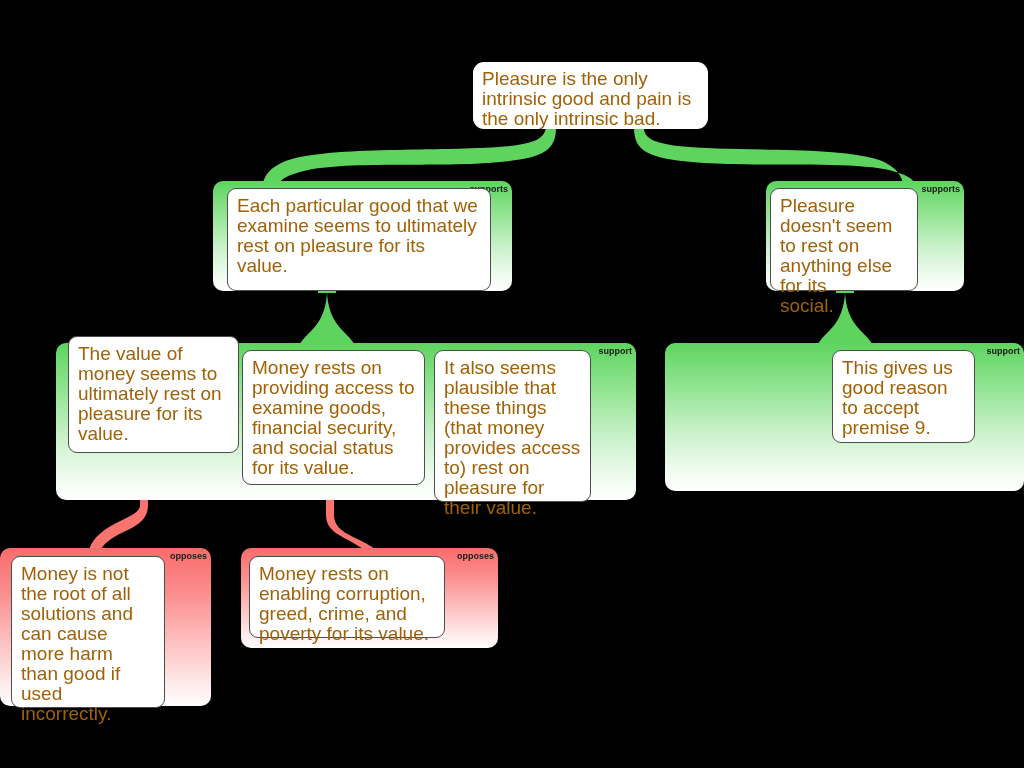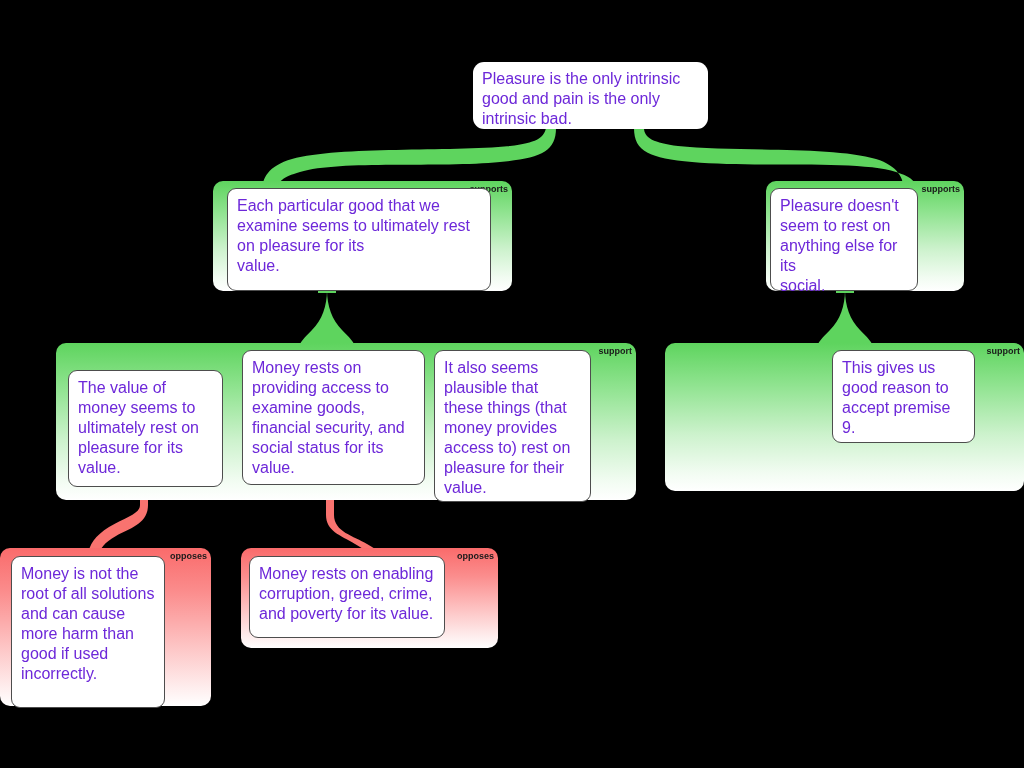--- a/index.html
+++ b/index.html
@@ -50,23 +50,23 @@
   }
 
   
   .card {
     position: absolute;
     background: #ffffff;
     border: 1px solid #4d4d4d;
     border-radius: 9px;
     box-sizing: border-box;
     padding: 7px 9px 6px 9px;
-    font-size: 16px;
+    font-size: 19px;
     line-height: 20px;
-    color: #6d28d9;
+    color: #a16207;
     font-family: "Liberation Sans", sans-serif;
     white-space: pre-line;
   }
   .card.root {
     border: none;
     border-radius: 11px;
   }
 </style>
 </head>
 <body>
@@ -142,21 +142,21 @@
 
   <div class="group green" style="left:766px; top:181px; width:198px; height:110px;">
     <span class="group-label">supports</span>
   </div>
   <div class="card" style="left:770px; top:188px; width:148px; height:103px;">Pleasure doesn't seem to rest on anything else for its
 social.</div>
 
   <div class="group green" style="left:56px; top:343px; width:580px; height:157px;">
     <span class="group-label">support</span>
   </div>
-  <div class="card" style="left:68px; top:370px; width:155px; height:117px;">The value of money seems to ultimately rest on pleasure for its
+  <div class="card" style="left:68px; top:336px; width:171px; height:117px;">The value of money seems to ultimately rest on pleasure for its
 value.</div>
   <div class="card" style="left:242px; top:350px; width:183px; height:135px;">Money rests on providing access to examine goods, financial security, and social status for its value.</div>
   <div class="card" style="left:434px; top:350px; width:157px; height:152px;">It also seems plausible that these things (that money provides access to) rest on pleasure for their value.</div>
 
   <div class="group green" style="left:665px; top:343px; width:359px; height:148px;">
     <span class="group-label">support</span>
   </div>
   <div class="card" style="left:832px; top:350px; width:143px; height:93px;">This gives us good reason to accept premise 9.</div>
 
   <div class="group red" style="left:0px; top:548px; width:211px; height:158px;">

